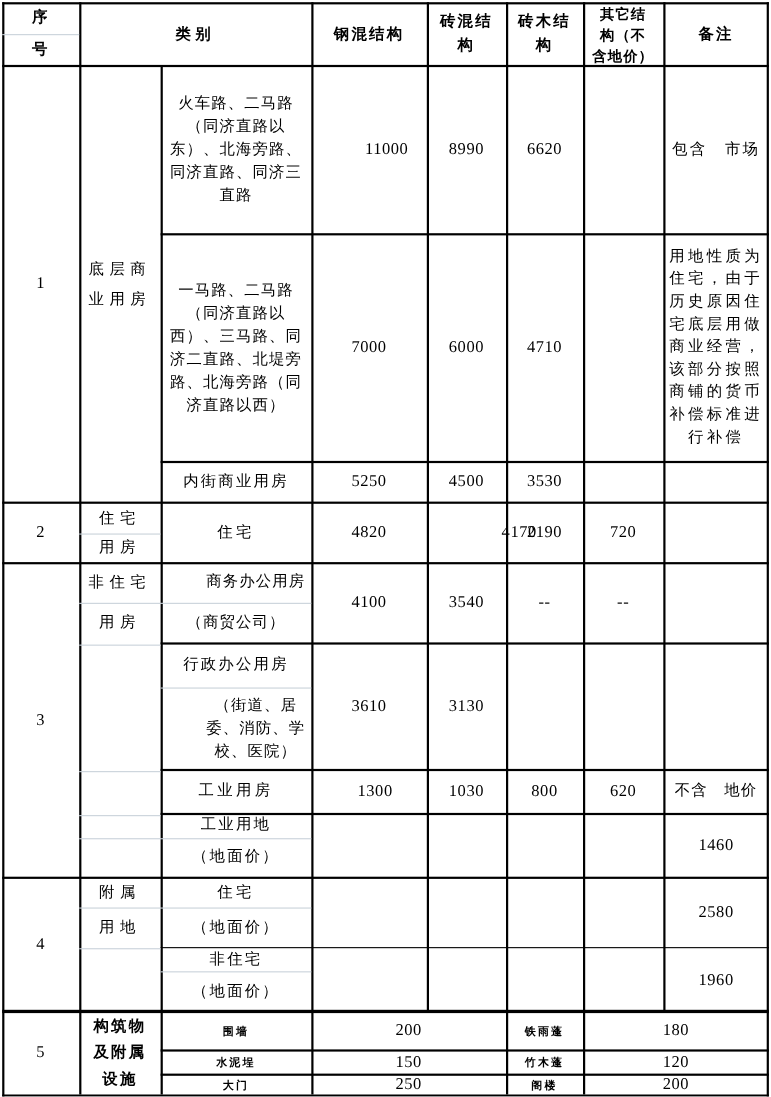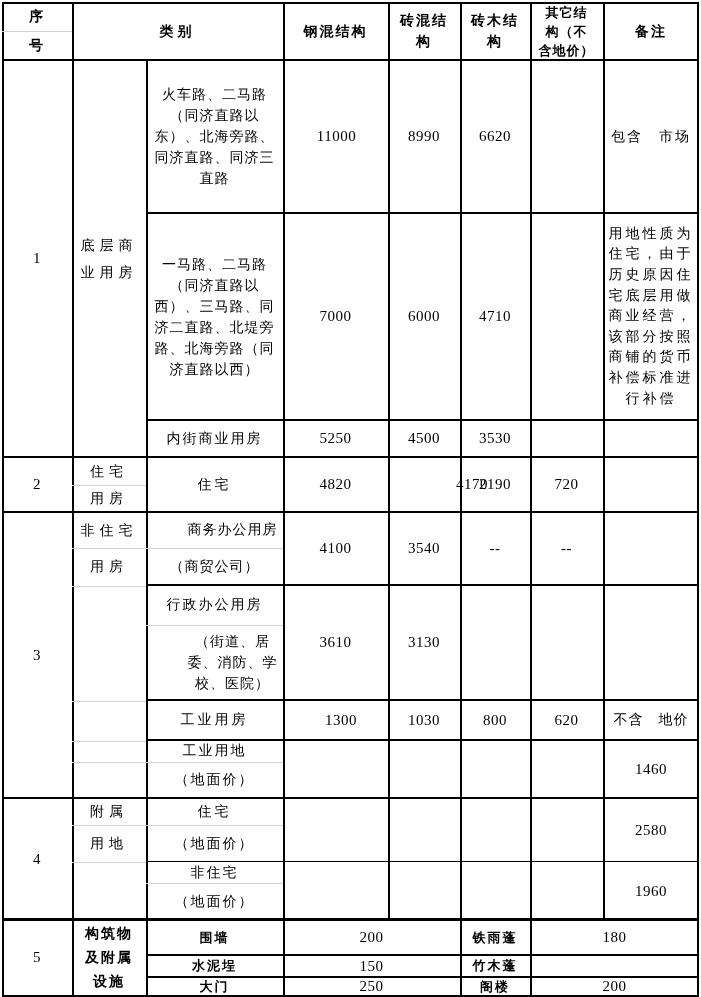--- a/index.html
+++ b/index.html
@@ -4,21 +4,21 @@
 <style>
   html,body{margin:0;padding:0;background:#fff;}
   body{font-family:"Liberation Serif","DejaVu Serif",serif;color:#000;}
   .sheet{position:relative;width:701px;height:997px;background:#fff;overflow:hidden;}
   .gl{position:absolute;}
   .c{position:absolute;display:flex;flex-direction:column;align-items:center;justify-content:center;text-align:center;}
   .hd{font-weight:bold;font-size:14px;letter-spacing:2px;line-height:21px;}
   .hd3{font-weight:bold;font-size:13px;letter-spacing:1px;line-height:19px;}
   .num{font-size:15px;letter-spacing:0.5px;}
   .lbl{font-size:14px;letter-spacing:3px;line-height:22px;}
-  .lblb{font-weight:bold;font-size:13px;letter-spacing:2px;}
+  .lblb{font-weight:bold;font-size:10px;letter-spacing:2px;}
   .para{font-size:14px;letter-spacing:1px;line-height:21px;}
   .para>div{width:131px;}
   .rk{font-size:14px;letter-spacing:3px;line-height:20.6px;}
   .rk>div{width:92px;}
   .split{justify-content:flex-start;}
   .split .ln{display:flex;align-items:center;justify-content:center;width:100%;flex:0 0 auto;}
   .vcat{letter-spacing:5px;line-height:27px;font-size:14px;}
 </style>
 </head>
 <body>
@@ -70,21 +70,21 @@
   </div>
   <div class="c lblb" style="left:72px;top:920px;width:74px;height:75px;line-height:24px;font-size:14px;">
     <span>构筑物</span>
     <span>及附属</span>
     <span>设施</span>
   </div>
 
   <div class="c para" style="left:146px;top:60px;width:137px;height:153px;">
     <div>火车路、二马路（同济直路以东）、北海旁路、同济直路、同济三直路</div>
   </div>
-  <div class="c num" style="left:284px;top:60px;width:105px;height:153px;">11000</div>
+  <div class="c num" style="left:299px;top:60px;width:105px;height:153px;">11000</div>
   <div class="c num" style="left:388px;top:60px;width:72px;height:153px;">8990</div>
   <div class="c num" style="left:460px;top:60px;width:70px;height:153px;">6620</div>
   <div class="c lbl" style="left:603px;top:60px;width:96px;height:153px;letter-spacing:2px;">包含　市场</div>
 
   <div class="c para" style="left:146px;top:213px;width:137px;height:207px;">
     <div>一马路、二马路（同济直路以西）、三马路、同济二直路、北堤旁路、北海旁路（同济直路以西）</div>
   </div>
   <div class="c num" style="left:283px;top:213px;width:105px;height:207px;">7000</div>
   <div class="c num" style="left:388px;top:213px;width:72px;height:207px;">6000</div>
   <div class="c num" style="left:460px;top:213px;width:70px;height:207px;">4710</div>
@@ -147,20 +147,21 @@
   <div class="c num" style="left:603px;top:862px;width:96px;height:58px;">1960</div>
 
   <div class="c lblb" style="left:146px;top:920px;width:137px;height:35px;">围墙</div>
   <div class="c num" style="left:283px;top:920px;width:177px;height:35px;">200</div>
   <div class="c lblb" style="left:460px;top:920px;width:70px;height:35px;">铁雨蓬</div>
   <div class="c num" style="left:530px;top:920px;width:169px;height:35px;">180</div>
 
   <div class="c lblb" style="left:146px;top:955px;width:137px;height:22px;">水泥埕</div>
   <div class="c num" style="left:283px;top:955px;width:177px;height:22px;">150</div>
   <div class="c lblb" style="left:460px;top:955px;width:70px;height:22px;">竹木蓬</div>
+  <div class="c num" style="left:530px;top:955px;width:169px;height:22px;">120</div>
 
   <div class="c lblb" style="left:146px;top:977px;width:137px;height:19px;">大门</div>
   <div class="c num" style="left:283px;top:977px;width:177px;height:19px;">250</div>
   <div class="c lblb" style="left:460px;top:977px;width:70px;height:19px;">阁楼</div>
   <div class="c num" style="left:530px;top:977px;width:169px;height:19px;">200</div>
 
 <div class="gl" style="left: 2px; top: 2px; width: 697px; height: 2px; background: rgb(0, 0, 0);"></div>
     <div class="gl" style="left: 2px; top: 995px; width: 697px; height: 2px; background: rgb(0, 0, 0);"></div>
     <div class="gl" style="left: 2px; top: 2px; width: 2px; height: 995px; background: rgb(0, 0, 0);"></div>
     <div class="gl" style="left: 697px; top: 2px; width: 2px; height: 995px; background: rgb(0, 0, 0);"></div>

